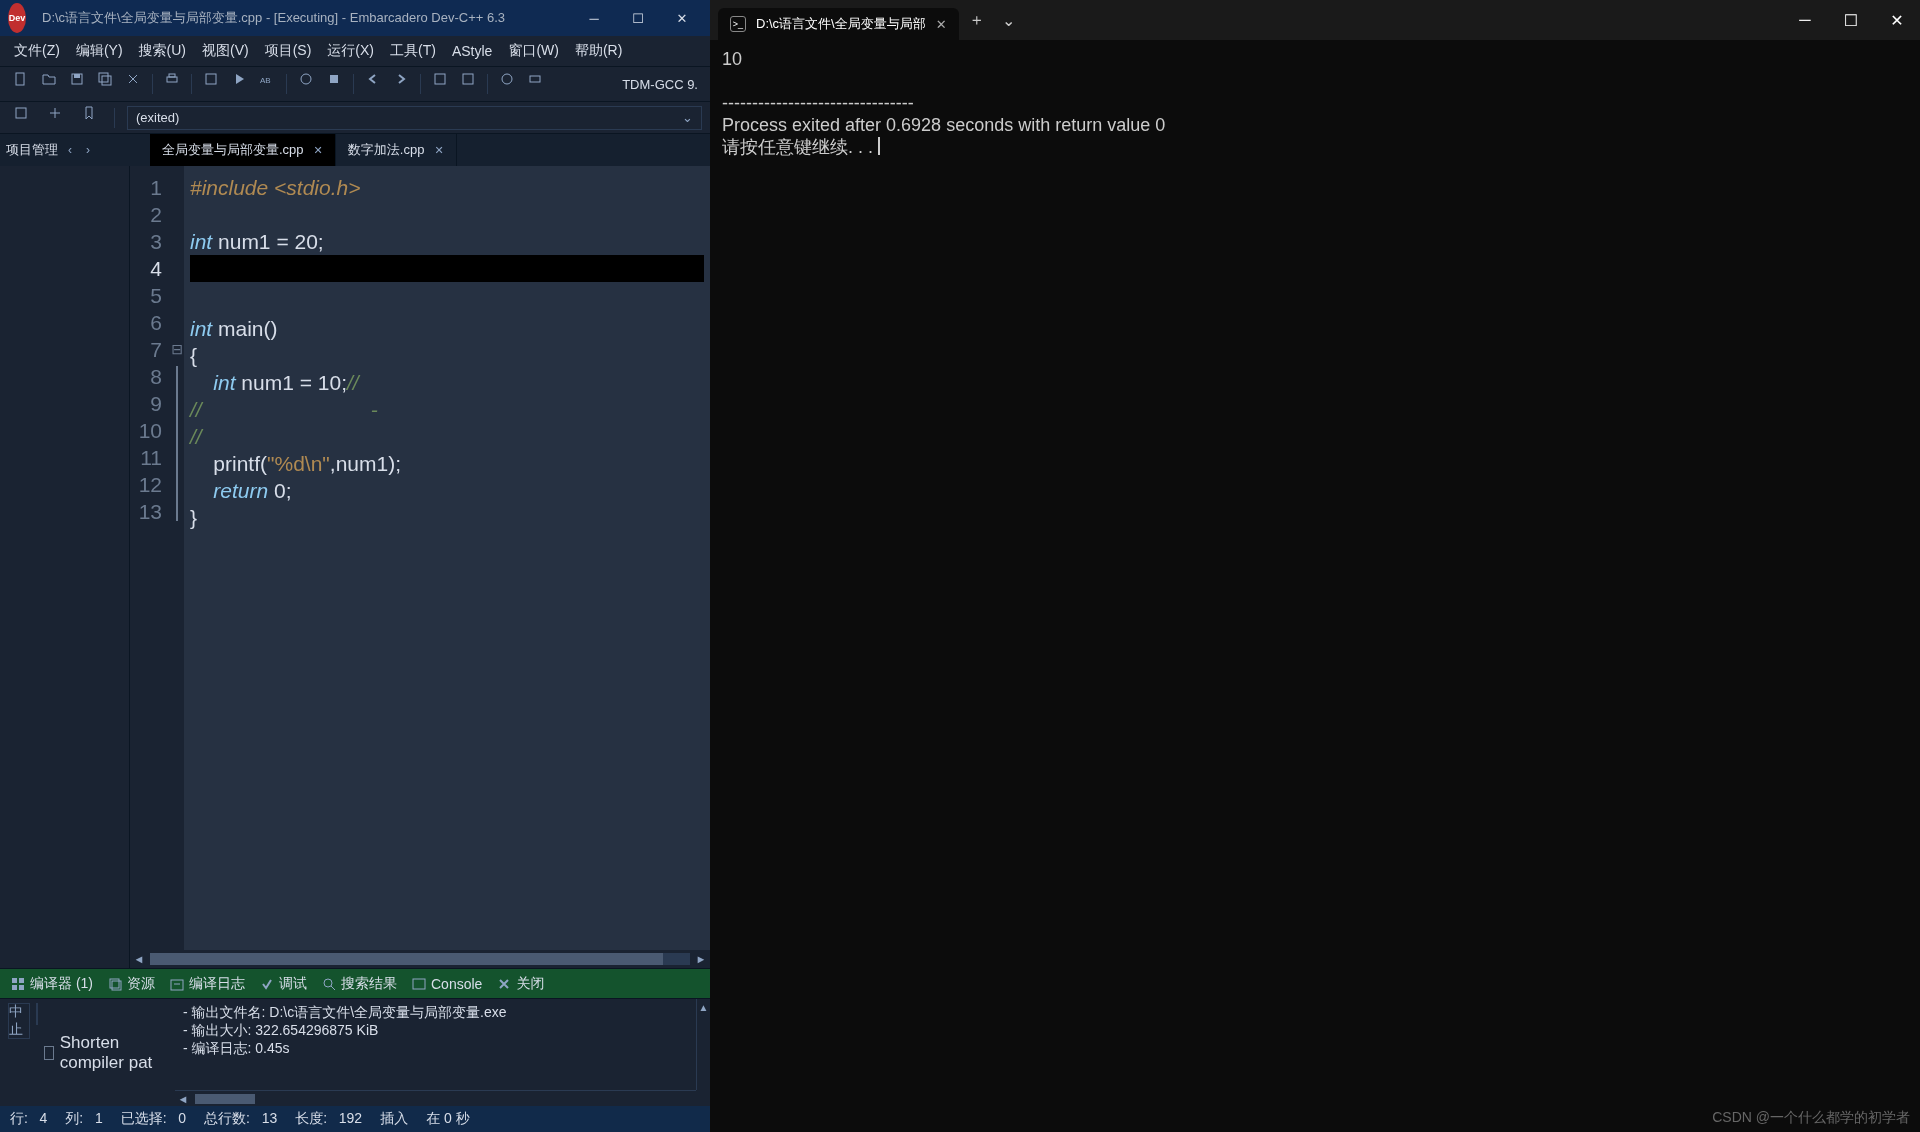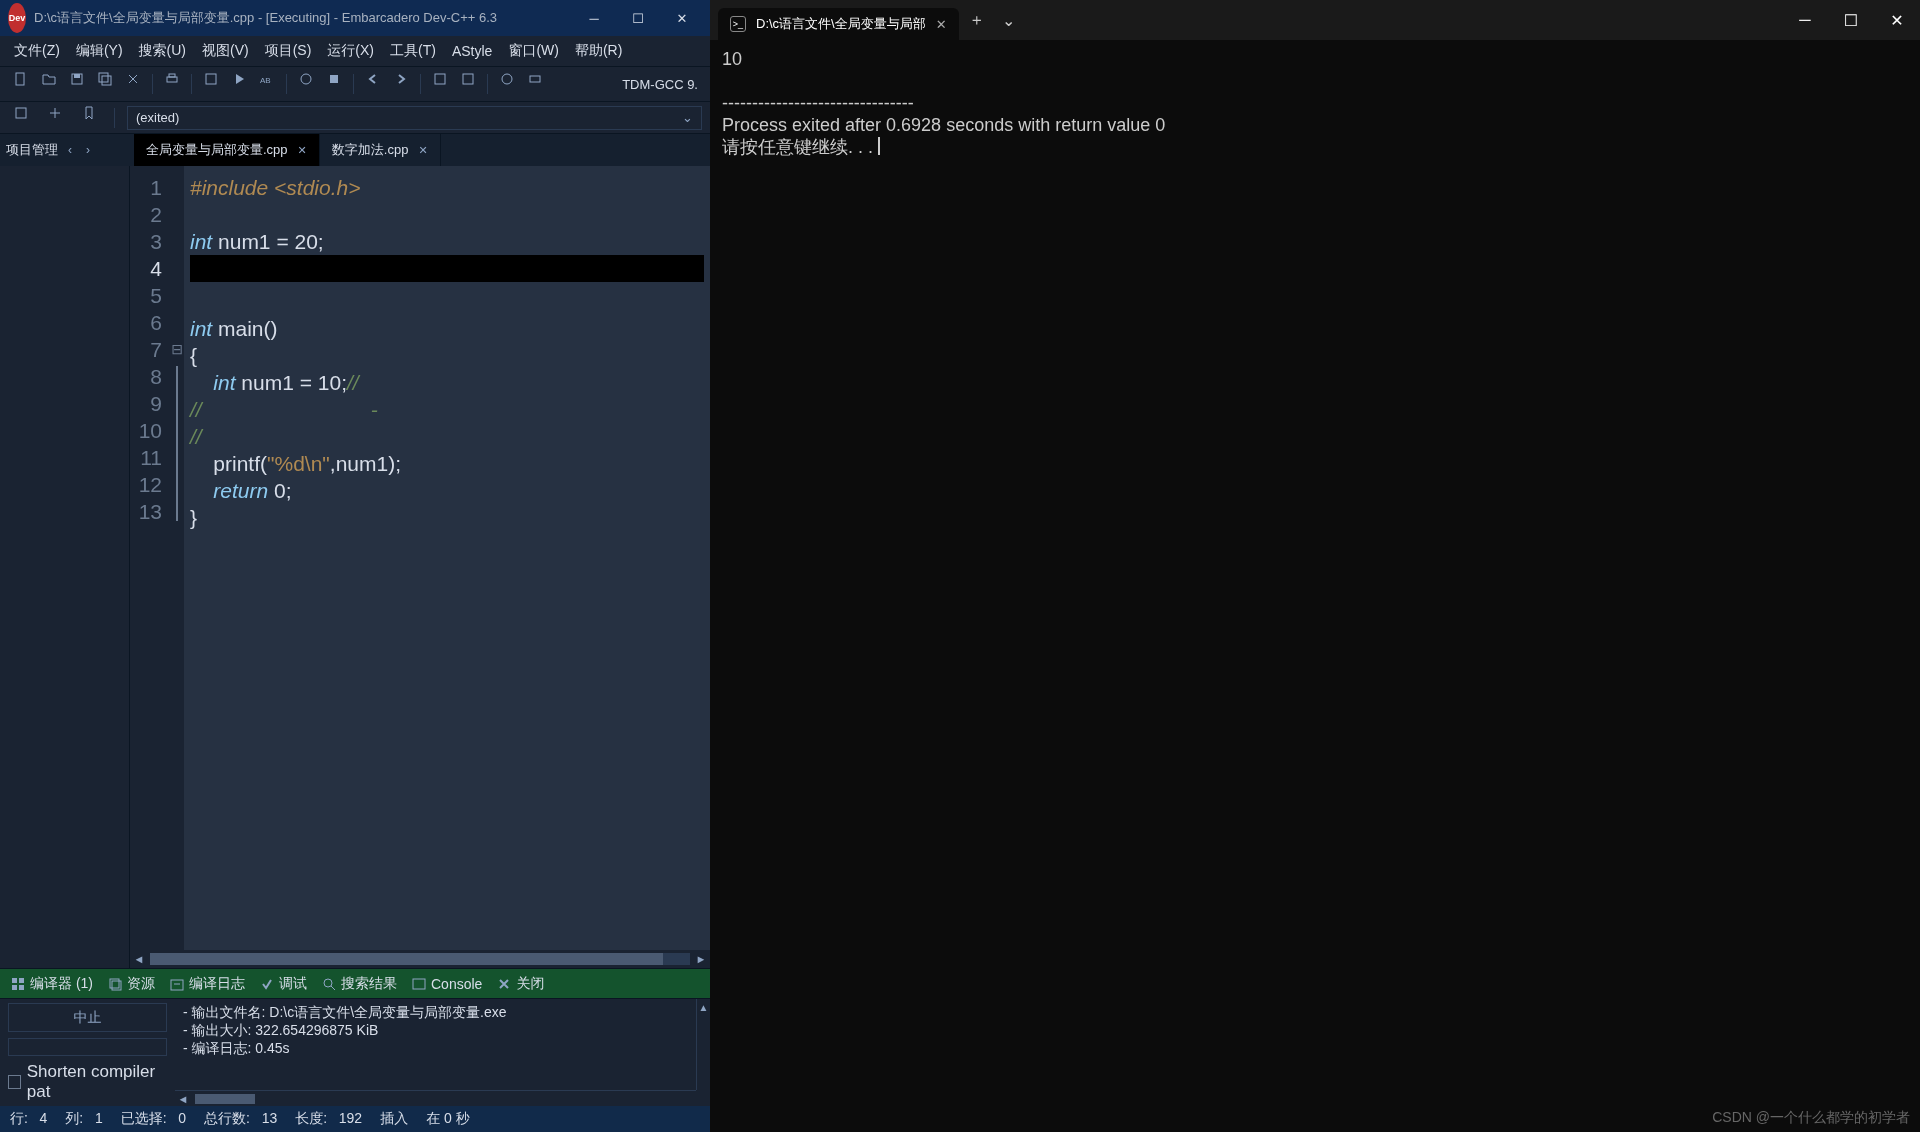--- a/index.html
+++ b/index.html
@@ -1,39 +1,39 @@
 <!DOCTYPE html>
 <html><head>
 <meta charset="utf-8">
 <style>
 * { margin: 0; padding: 0; box-sizing: border-box; font-family: "Segoe UI", Arial, sans-serif; }
 body { background: #000; width: 1920px; height: 1132px; display: flex; overflow: hidden; }
 
 
 .ide { width: 710px; height: 100%; background: #1a2332; display: flex; flex-direction: column; color: #d8dee9; font-size: 14px; }
 .titlebar { height: 36px; background: #0f2a52; display: flex; align-items: center; padding: 0 8px; color: #a8b2c0; font-size: 13px; }
-.titlebar .logo { width: 18px; height: 30px; background: #c12f2f; border-radius: 50%; margin-right: 8px; display: flex; align-items: center; justify-content: center; font-size: 9px; color: #fff; font-weight: bold; }
+.titlebar .logo { width: 18px; height: 30px; background: #c12f2f; border-radius: 50%; margin-right: 16px; display: flex; align-items: center; justify-content: center; font-size: 9px; color: #fff; font-weight: bold; }
 .titlebar .title { flex: 1; }
 .titlebar .winbtns { display: flex; gap: 4px; }
 .titlebar .winbtns span { width: 40px; height: 28px; display: flex; align-items: center; justify-content: center; color: #d8dee9; }
 
 .menubar { height: 30px; display: flex; align-items: center; padding: 8px 6px; color: #d8dee9; font-size: 14px; background: #1a2332; }
 .menubar span { padding: 2px 8px; }
 
 .toolbar { height: 36px; display: flex; align-items: center; padding: 0 8px; gap: 2px; background: #1a2332; border-top: 1px solid #0a1522; border-bottom: 1px solid #0a1522; }
 .tbbtn { width: 26px; height: 26px; display: flex; align-items: flex-start; justify-content: center; color: #8fa5c4; border-radius: 3px; }
 .tbsep { width: 1px; height: 20px; background: #2a3a52; margin: 0 4px; }
 .toolbar .compiler { margin-left: auto; color: #d8dee9; font-size: 13px; padding-right: 4px; }
 
 .subbar { height: 32px; display: flex; align-items: center; padding: 0 8px; gap: 8px; background: #1a2332; border-bottom: 1px solid #0a1522; }
 .subbar .globals { flex: 1; height: 24px; border: 1px solid #2a3a52; display: flex; align-items: center; padding: 0 8px; color: #d8dee9; font-size: 13px; position: relative; }
 .subbar .globals::after { content: "⌄"; position: absolute; right: 8px; color: #8fa5c4; }
 
 .tabrow { height: 32px; display: flex; align-items: stretch; background: #15202f; }
-.sidebar-head { width: 134px; display: flex; align-items: center; padding: 0 6px; color: #d8dee9; font-size: 13px; gap: 6px; white-space: nowrap; }
+.sidebar-head { width: 150px; display: flex; align-items: center; padding: 0 6px; color: #d8dee9; font-size: 13px; gap: 6px; white-space: nowrap; }
 .sidebar-head .nav { color: #8fa5c4; font-size: 12px; padding: 0 4px; }
 .filetab { display: flex; align-items: center; padding: 0 12px; color: #d8dee9; font-size: 13px; border-right: 1px solid #0a1522; position: relative; gap: 10px; }
 .filetab.active { background: #000000; justify-content: space-between; }
 .filetab .x { color: #8fa5c4; font-size: 11px; }
 
 .middle { flex: 1; display: flex; min-height: 0; }
 .sidebar { width: 130px; background: #1a2332; border-right: 1px solid #0a1522; }
 .editor { flex: 1; display: flex; flex-direction: column; background: #263142; position: relative; }
 .code-area { flex: 1; display: flex; font-family: Consolas, monospace; font-size: 21px; overflow: hidden; }
 .gutter { width: 40px; background: #1a2332; text-align: right; padding-right: 8px; color: #6b7a8f; line-height: 27px; padding-top: 8px; }
@@ -50,21 +50,21 @@
 .hscroll { height: 18px; background: #1a2332; display: flex; align-items: center; }
 .hscroll .ar { width: 18px; height: 18px; display: flex; align-items: center; justify-content: center; color: #8fa5c4; font-size: 11px; }
 .hscroll .track { flex: 1; height: 12px; background: #2a3a52; margin: 0 2px; position: relative; }
 .hscroll .thumb { position: absolute; left: 0; width: 95%; height: 100%; background: #4a5a72; }
 
 .bottom-tabs { height: 30px; display: flex; align-items: center; background: #14532d; border-top: 1px solid #0a1522; padding: 0 4px; gap: 2px; font-size: 14px; color: #d8dee9; }
 .btab { display: flex; align-items: center; gap: 4px; padding: 2px 6px; }
 .btab svg { width:16px; height:16px; }
 
 .log-area { height: 108px; display: flex; background: #1a2332; border-top: 1px solid #0a1522; }
-.log-left { width: 175px; display: flex; flex-direction: column; padding: 4px 8px; gap: 6px; font-size: 14px; }
+.log-left { width: 175px; display: flex; flex-direction: row; padding: 4px 8px; gap: 6px; font-size: 14px; }
 .abort { height: 36px; border: 1px solid #2a3a52; display: flex; align-items: center; justify-content: center; color: #8fa5c4; }
 .pathbox { height: 22px; border: 1px solid #2a3a52; }
 .chk { display: flex; align-items: center; gap: 6px; color: #d8dee9; font-size: 17px;}
 .chkbox { width: 14px; height: 14px; border: 1px solid #6b7a8f; }
 .log-right { flex: 1; font-family: Consolas, monospace; font-size: 14px; color: #d8dee9; padding: 4px 8px; position: relative; white-space: pre; line-height: 18px; }
 .log-scroll { position: absolute; bottom: 0; left: 0; right: 14px; height: 16px; background: #1a2332; border-top: 1px solid #2a3a52; display:flex; align-items:center;}
 .log-scroll .ar { width: 16px; text-align:center; color:#8fa5c4; font-size:11px;}
 .log-scroll .thumb { width: 60px; height: 10px; background: #4a5a72; margin-left: 4px;}
 .log-vscroll { position: absolute; top:0; right:0; bottom:16px; width:14px; background:#1a2332; border-left:1px solid #2a3a52;}
 .log-vscroll .ar { height:14px; text-align:center; color:#8fa5c4; font-size:10px;}

